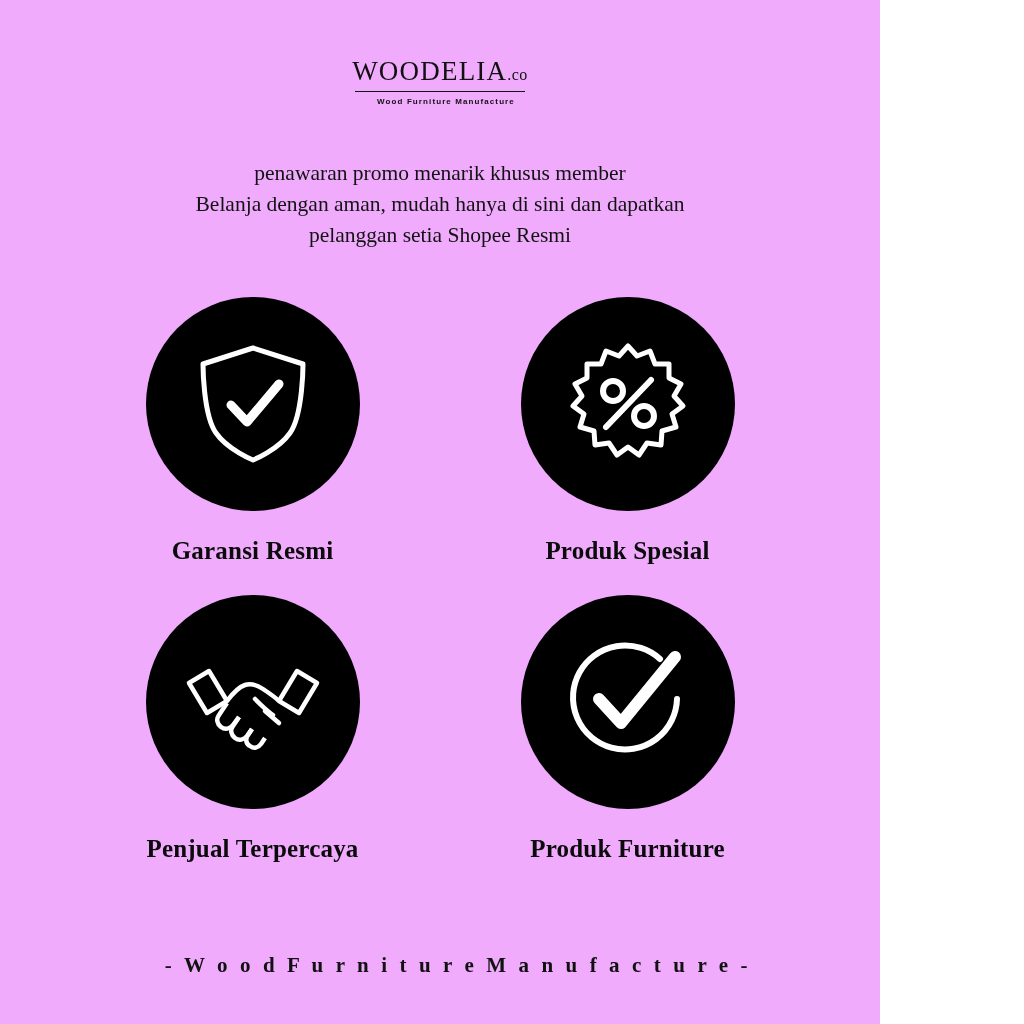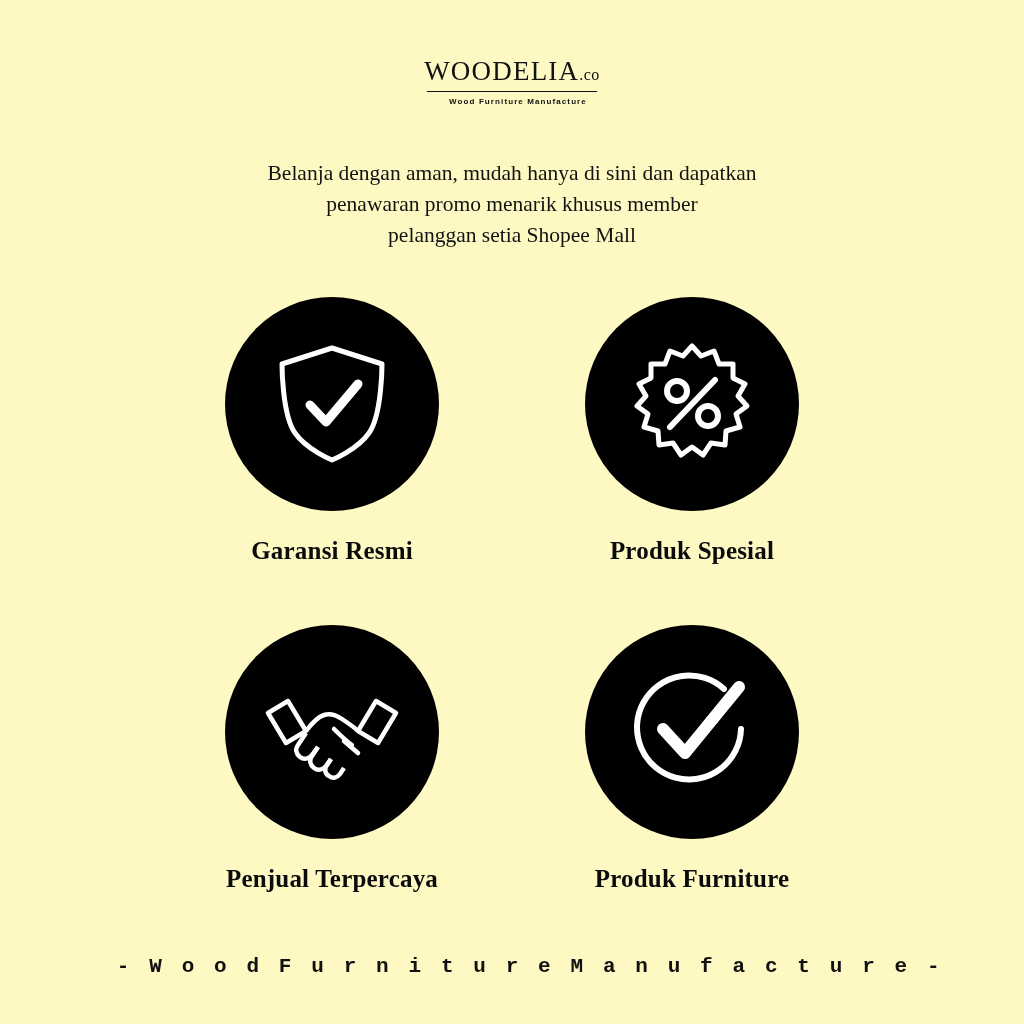--- a/index.html
+++ b/index.html
@@ -9,23 +9,23 @@
   body {
     width: 1024px;
     height: 1024px;
     background: #ffffff;
     font-family: "Liberation Serif", serif;
     color: #0d0d0d;
     overflow: hidden;
   }
   .page {
     position: relative;
-    width: 1024px;
+    width: 880px;
     height: 1024px;
-    background: #fef9c3;
+    background: #f0abfc;
     box-sizing: border-box;
   }
 
   
   .brand {
     text-align: center;
     padding-top: 58px;
   }
   .brand-name {
     font-family: "Liberation Serif", serif;
@@ -68,20 +68,21 @@
 
   
   .features {
     margin: 46px auto 0 auto;
     width: 720px;
     display: grid;
     grid-template-columns: 1fr 1fr;
     grid-template-rows: auto auto;
     row-gap: 60px;
     column-gap: 0px;
+    gap: 30px;
   }
   .feature {
     display: flex;
     flex-direction: column;
     align-items: center;
   }
   .badge {
     width: 214px;
     height: 214px;
     border-radius: 50%;
@@ -101,21 +102,21 @@
     text-align: center;
   }
 
   
   .footer {
     position: absolute;
     left: 0;
     right: 0;
     bottom: 46px;
     text-align: center;
-    font-family: Liberation Mono, monospace;
+    font-family: Liberation Serif, serif;
     font-size: 21px;
     font-weight: 700;
     letter-spacing: 3.6px;
     color: #111111;
     padding-left: 36px;
   }
 </style>
 </head>
 <body>
 
@@ -123,23 +124,23 @@
 
   <div class="brand">
     <div class="brand-name">
       <span>WOODELIA</span><span class="small-co">.co</span>
     </div>
     <div class="brand-rule"></div>
     <div class="brand-tagline">Wood Furniture Manufacture</div>
   </div>
 
   <div class="intro">
+    <span>penawaran promo menarik khusus member</span>
     <span>Belanja dengan aman, mudah hanya di sini dan dapatkan</span>
-    <span>penawaran promo menarik khusus member</span>
-    <span>pelanggan setia Shopee Mall</span>
+    <span>pelanggan setia Shopee Resmi</span>
   </div>
 
   <div class="features">
 
     <div class="feature">
       <div class="badge">
         <span>
           <svg width="116" height="122" viewBox="0 0 116 122" fill="none" xmlns="http://www.w3.org/2000/svg">
             <path d="M58 5 L108 21 C108 21 108 72 95 90 C83 107 58 117 58 117 C58 117 33 107 21 90 C8 72 8 21 8 21 Z" stroke="#ffffff" stroke-width="5" stroke-linejoin="round" fill="none"></path>
             <path d="M58 14 L99 27 C99 27 99 70 88 85 C78 99 58 107 58 107" stroke="#ffffff" stroke-width="4" stroke-linejoin="round" fill="none" opacity="0"></path>

